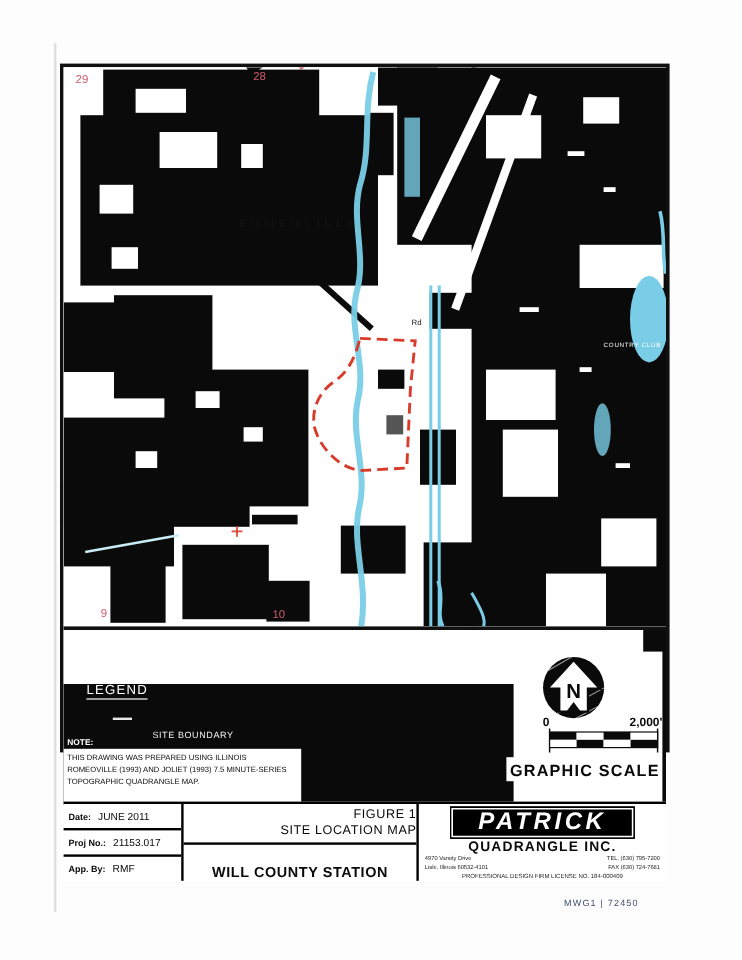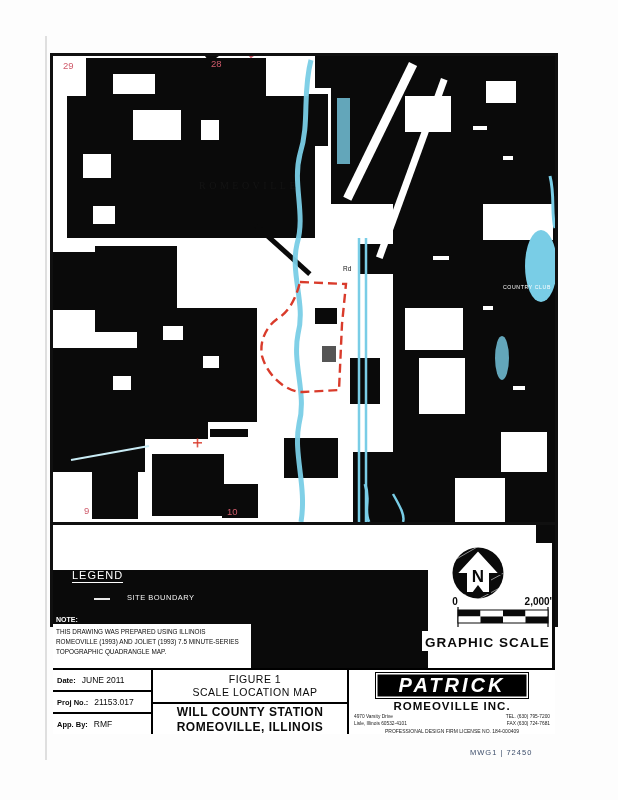--- a/index.html
+++ b/index.html
@@ -24,38 +24,38 @@
   .secnum{fill:var(--secnum-color,#cf5a6a);font-size:9.5px;font-family:"Liberation Sans",sans-serif;}
   .town{font-family:"Liberation Serif",serif;font-size:10px;letter-spacing:3.5px;fill:#141414;}
   .tinyblk{font-size:6.5px;fill:#141414;}
   .tinywht{font-size:5.2px;fill:#ffffff;letter-spacing:.6px;}
   
   .mid{left:0;top:469px;width:502px;height:146px;background:#ffffff;}
   .band{left:0;top:45px;width:502px;height:101px;background:#0a0a0a;}
   .band-tr{left:483px;top:0;width:19px;height:45px;background:#0a0a0a;}
   .legend-title{left:19px;top:44px;color:#fff;font-size:11px;font-weight:normal;letter-spacing:1px;border-bottom:1.5px solid #fff;padding-bottom:1px;}
   .legend-dash{left:41px;top:73px;width:16px;height:0;border-top:2.5px solid #e8e8e8;}
-  .legend-label{left:74px;top:68px;color:#f2f2f2;font-size:7.5px;letter-spacing:.5px;}
+  .legend-label{left:74px;top:83px;color:#f2f2f2;font-size:7.5px;letter-spacing:.5px;}
   .note-head{left:3px;top:91px;color:#fff;font-size:7px;font-weight:bold;}
   .note-box{left:0;top:99px;width:198px;height:47px;background:#fff;box-sizing:border-box;padding:3px 3px;}
   .note-box div{font-size:6.4px;line-height:1.55;color:#0a0a0a;white-space:nowrap;}
   .notch{left:375px;top:18px;width:124px;height:128px;background:#fff;}
   .notch svg{overflow:visible;display:block;}
   .northN{font-size:17px;font-weight:bold;fill:#0a0a0a;font-family:"Liberation Sans",sans-serif;}
   .scalenum{font-size:10px;font-weight:bold;fill:#0a0a0a;font-family:"Liberation Sans",sans-serif;}
   .scalecap{font-size:13.5px;font-weight:bold;fill:#0a0a0a;letter-spacing:1px;font-family:"Liberation Sans",sans-serif;}
   
   .tblock{left:0;top:612px;width:502px;height:66px;border-top:2px solid #000;box-sizing:border-box;display:flex;background:#fff;}
   .tb-col1{width:100px;border-right:2px solid #000;box-sizing:border-box;display:flex;flex-direction:column;}
   .tb-row{flex:1;border-bottom:2px solid #000;display:flex;align-items:center;padding:0 4px;box-sizing:border-box;}
   .tb-row:last-child{border-bottom:none;}
   .tb-lab{font-size:7.5px;font-weight:bold;}
   .tb-val{font-size:8.5px;font-weight:normal;margin-left:6px;white-space:nowrap;}
   .tb-col2{width:196px;border-right:2px solid #000;box-sizing:border-box;display:flex;flex-direction:column;}
-  .tb-fig{flex:0 0 32px;border-bottom:2px solid #000;display:flex;flex-direction:column;align-items:center;justify-content:center;padding-left:10px;}
+  .tb-fig{flex:0 0 32px;border-bottom:2px solid #000;display:flex;flex-direction:column;align-items:flex-end;justify-content:center;padding-left:10px;}
   .tb-fig div{font-size:10.5px;letter-spacing:.5px;line-height:1.25;}
   .tb-proj{flex:1;display:flex;flex-direction:column;align-items:center;justify-content:flex-end;}
   .tb-proj div{font-size:12px;font-weight:bold;letter-spacing:.5px;line-height:1.2;}
   .tb-col3{flex:1;display:flex;flex-direction:column;align-items:stretch;padding-top:2px;box-sizing:border-box;}
   .logo-box{margin:0 auto;width:152px;height:25px;background:#000;color:#fff;display:flex;align-items:center;justify-content:center;
     font-style:italic;font-weight:bold;font-size:20px;letter-spacing:3px;border:1px solid #000;box-shadow:inset 0 0 0 1.5px #fff;}
   .firm-sub{text-align:center;font-size:11.5px;font-weight:bold;letter-spacing:1px;margin-top:1px;}
   .firm-addr{display:flex;justify-content:space-between;padding:1px 5px 0 5px;}
   .firm-addr div{font-size:4.8px;line-height:1.6;color:#222;}
   .firm-addr .right{text-align:right;}
@@ -229,32 +229,31 @@
         <span class="tb-val">21153.017</span>
       </div>
       <div class="tb-row">
         <span class="tb-lab">App. By:</span>
         <span class="tb-val">RMF</span>
       </div>
     </div>
     <div class="tb-col2">
       <div class="tb-fig">
         <div>FIGURE 1</div>
-        <div>SCALE LOCATION MAP</div>
+        <div>SITE LOCATION MAP</div>
       </div>
       <div class="tb-proj">
         <div>WILL COUNTY STATION</div>
-        <div>ROMEOVILLE, ILLINOIS</div>
       </div>
     </div>
     <div class="tb-col3">
       <div class="logo-box">
         <span>PATRICK</span>
       </div>
-      <div class="firm-sub">ROMEOVILLE INC.</div>
+      <div class="firm-sub">QUADRANGLE INC.</div>
       <div class="firm-addr">
         <div class="left">
           <div>4970 Varsity Drive</div>
           <div>Lisle, Illinois 60532-4101</div>
         </div>
         <div class="right">
           <div>TEL. (630) 795-7200</div>
           <div>FAX (630) 724-7681</div>
         </div>
       </div>

